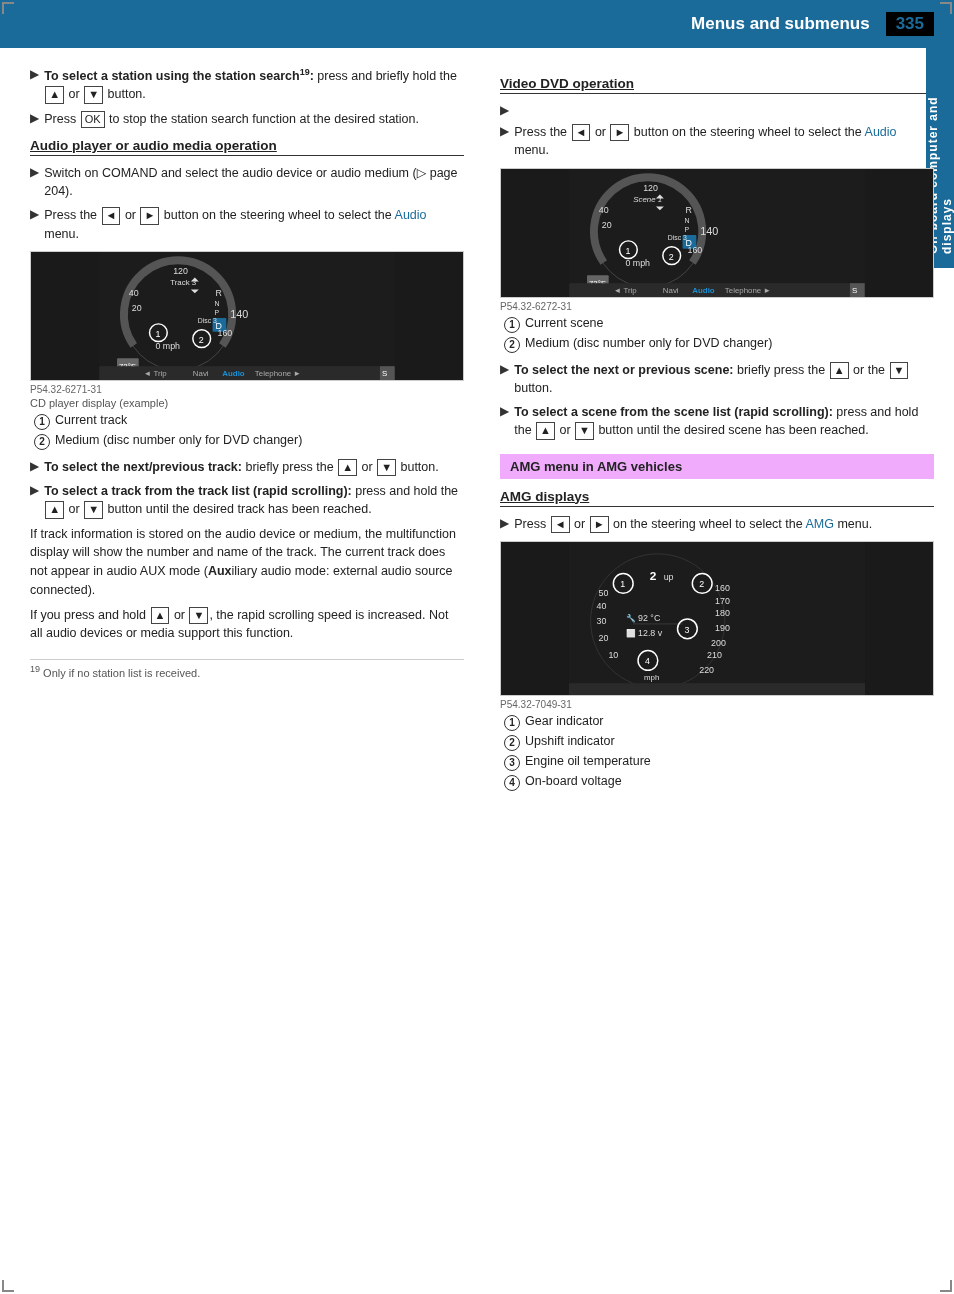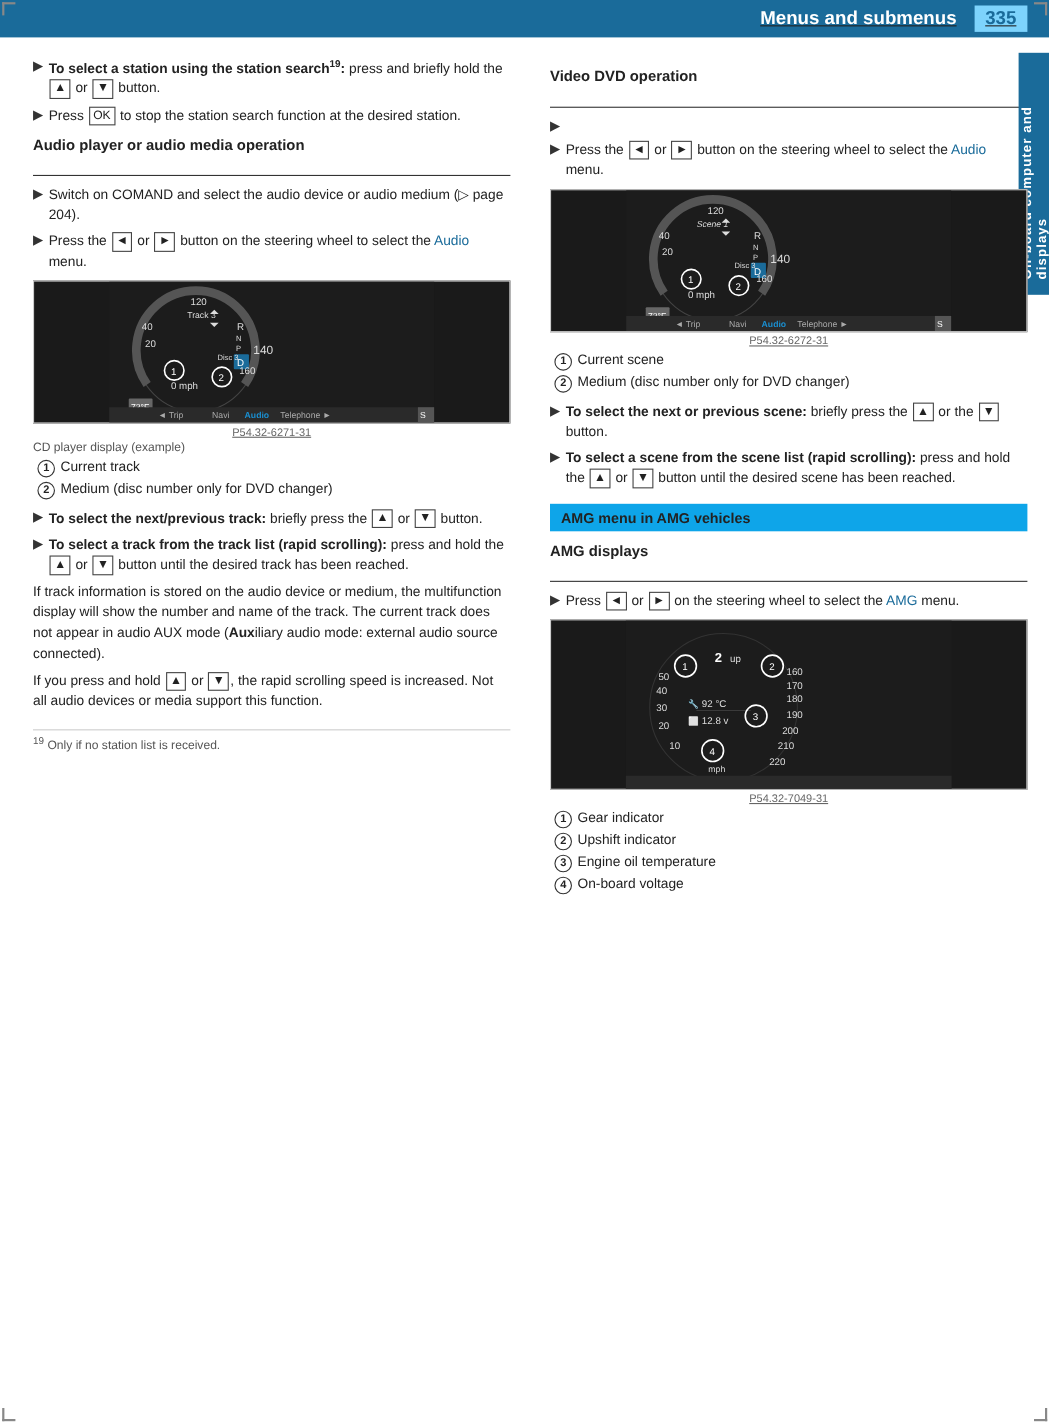--- a/index.html
+++ b/index.html
@@ -9,35 +9,34 @@
       font-family: Arial, Helvetica, sans-serif;
       font-size: 13px;
       background: #fff;
       color: #222;
       position: relative;
     }
 
     
     .header-bar {
       background: #1a6b9a;
-      height: 34px;
+      height: 48px;
       display: flex;
       align-items: center;
       justify-content: flex-end;
       padding-right: 20px;
-      text-decoration: underline;
     }
     .header-title {
       color: #fff;
       font-size: 17px;
       font-weight: bold;
       margin-right: 16px;
     }
     .page-number-box {
-      background: #7dd3fc;
+      background: #000000;
       color: #1a6b9a;
       font-weight: bold;
       font-size: 17px;
       padding: 2px 10px;
       text-align: center;
     }
 
     
     .side-tab {
       position: absolute;
@@ -75,23 +74,24 @@
       flex: 1;
       padding-left: 10px;
       border-left: none;
     }
 
     
     .section-heading {
       font-weight: bold;
       font-size: 13.5px;
       border-bottom: 1.5px solid #333;
-      padding-bottom: 20px;
+      padding-bottom: 2px;
       margin-bottom: 8px;
       margin-top: 10px;
+      text-decoration: underline;
     }
 
     
     .bullet-item {
       display: flex;
       margin-bottom: 6px;
       align-items: flex-start;
     }
     .bullet-arrow {
       color: #333;
@@ -135,22 +135,21 @@
 
     .img-caption {
       font-size: 11px;
       color: #555;
       margin-top: 2px;
       margin-bottom: 2px;
     }
     .img-ref {
       font-size: 10px;
       color: #666;
-      text-align: center;
-      text-decoration: underline;
+      text-align: left;
     }
 
     
     .num-list {
       margin-left: 4px;
       margin-top: 4px;
     }
     .num-item {
       display: flex;
       align-items: flex-start;
@@ -167,21 +166,21 @@
       border-radius: 50%;
       font-size: 10px;
       font-weight: bold;
       margin-right: 5px;
       flex-shrink: 0;
       margin-top: 1px;
     }
 
     
     .amg-section-header {
-      background: #0ea5e9;
+      background: #f0abfc;
       padding: 5px 10px;
       font-weight: bold;
       font-size: 13px;
       margin: 14px 0 8px 0;
     }
 
     
     .para-text {
       font-size: 12.5px;
       line-height: 1.5;

